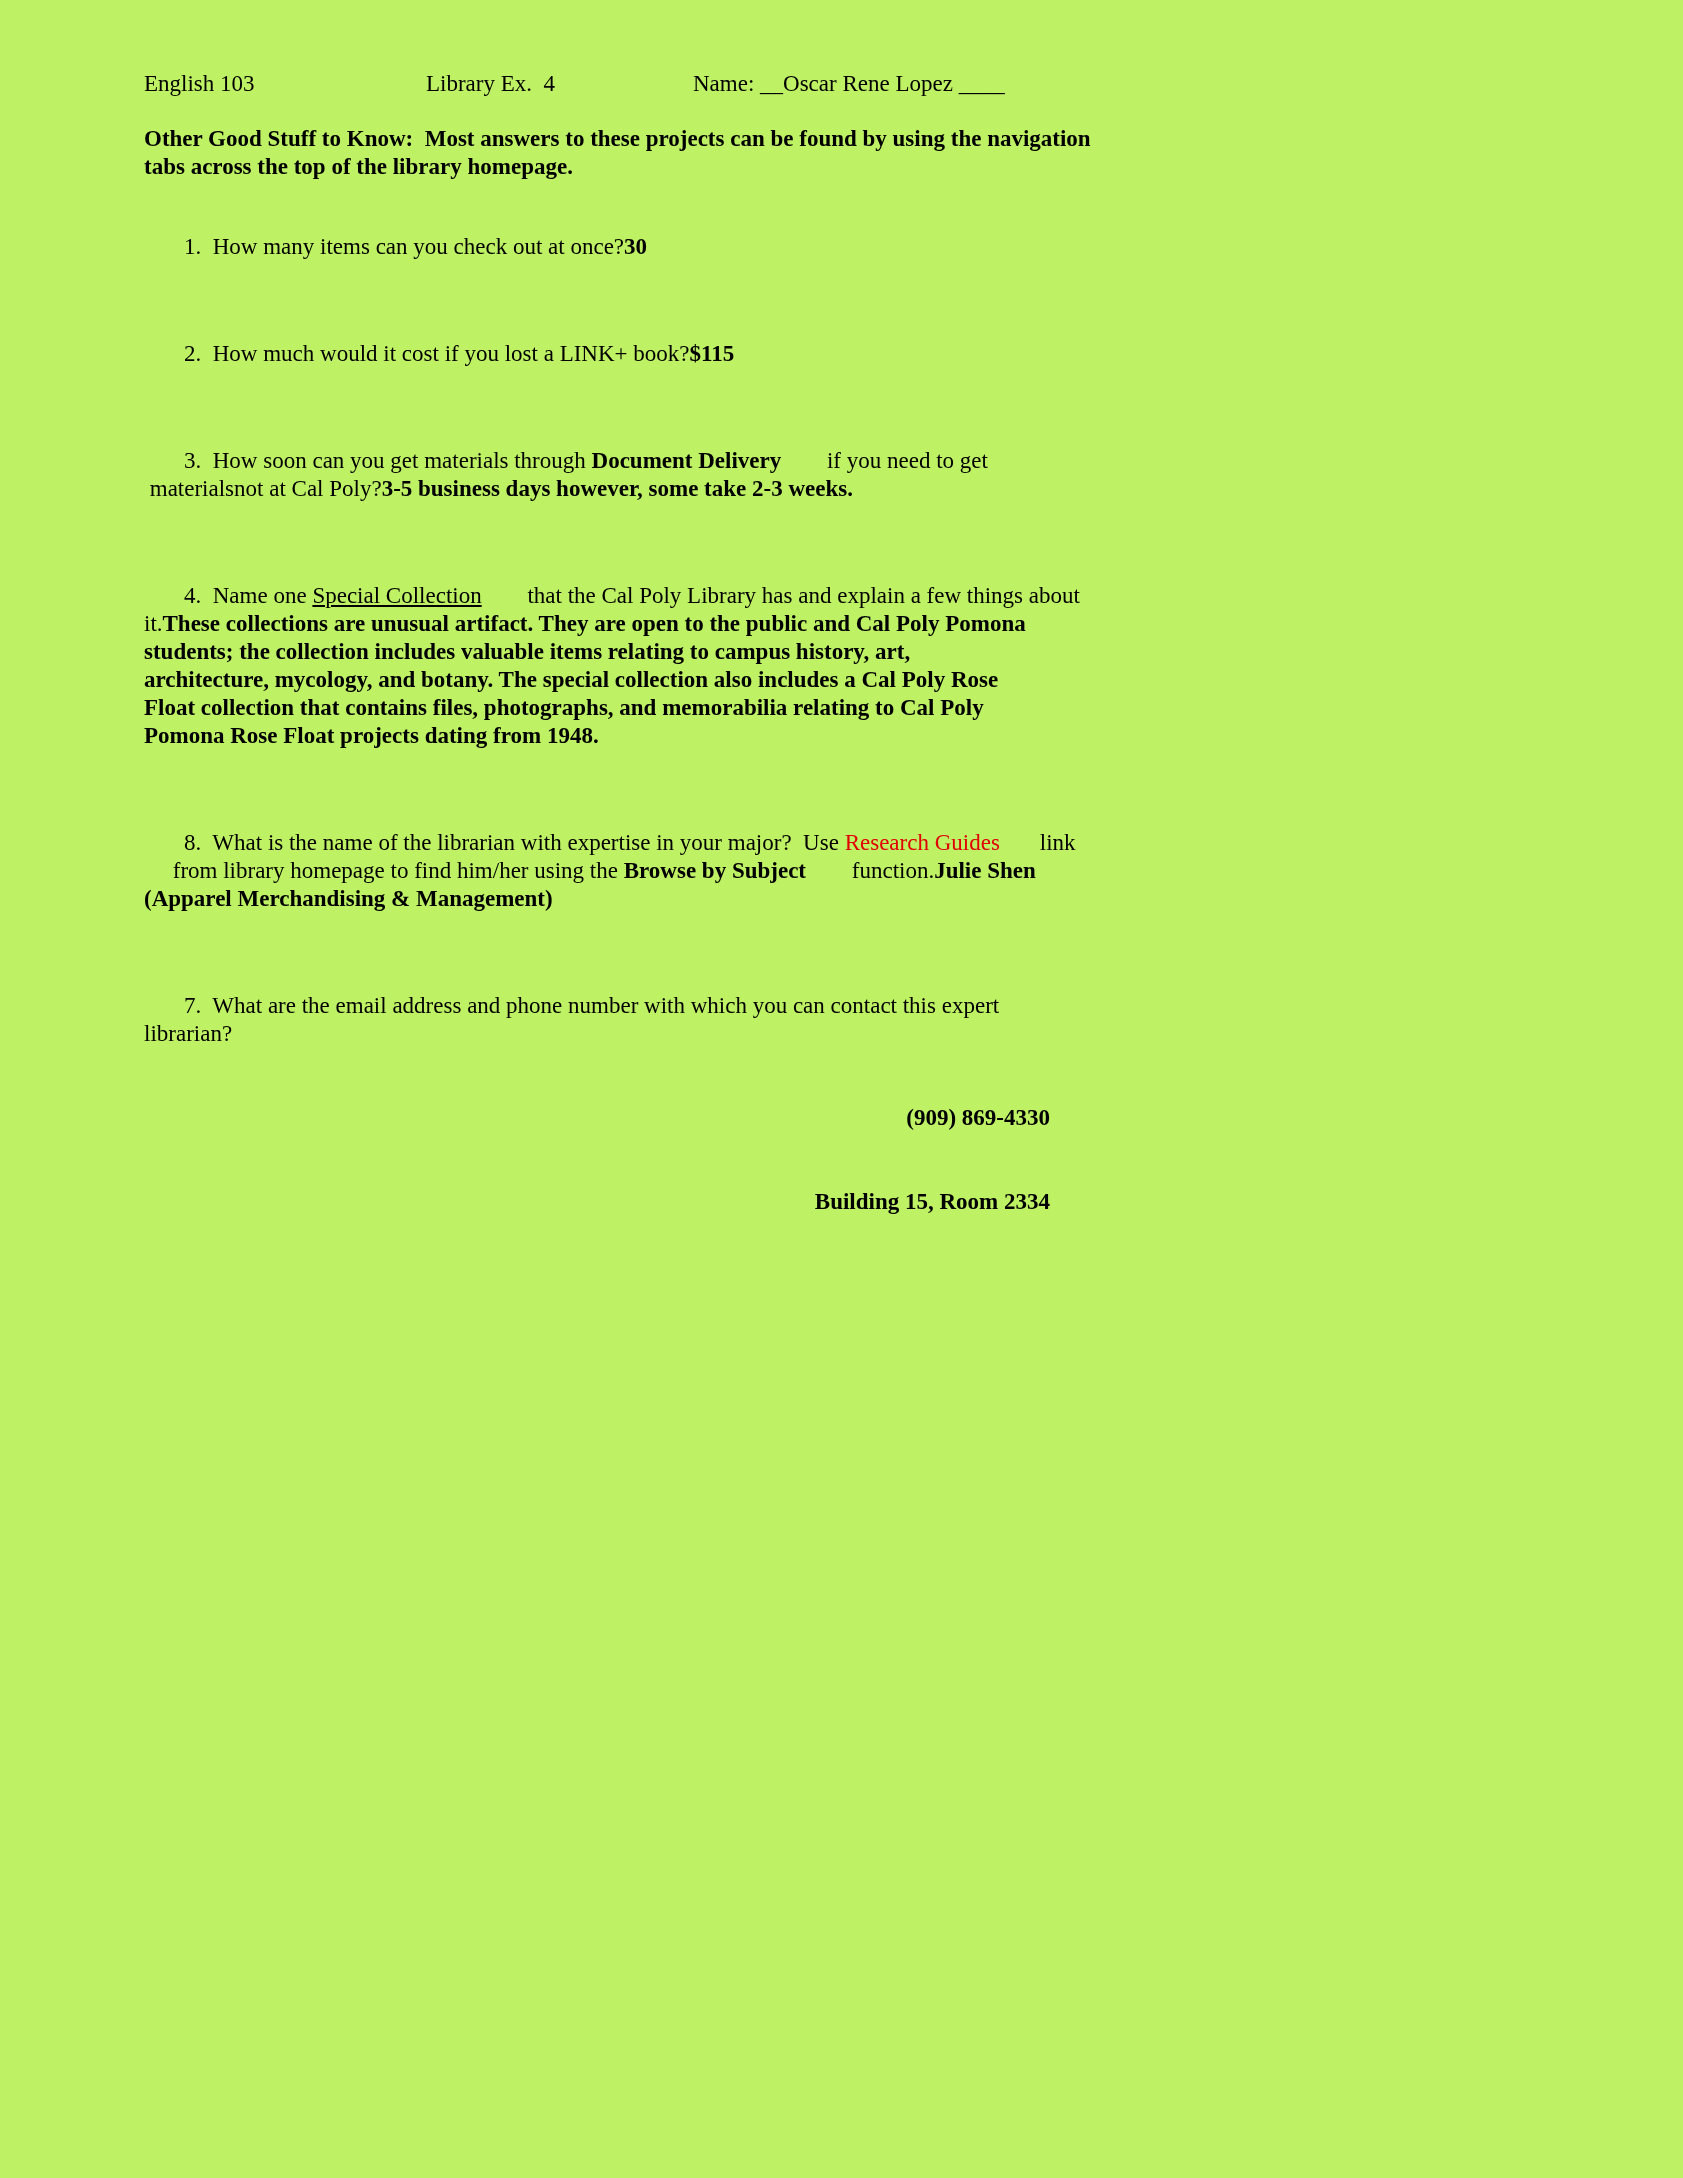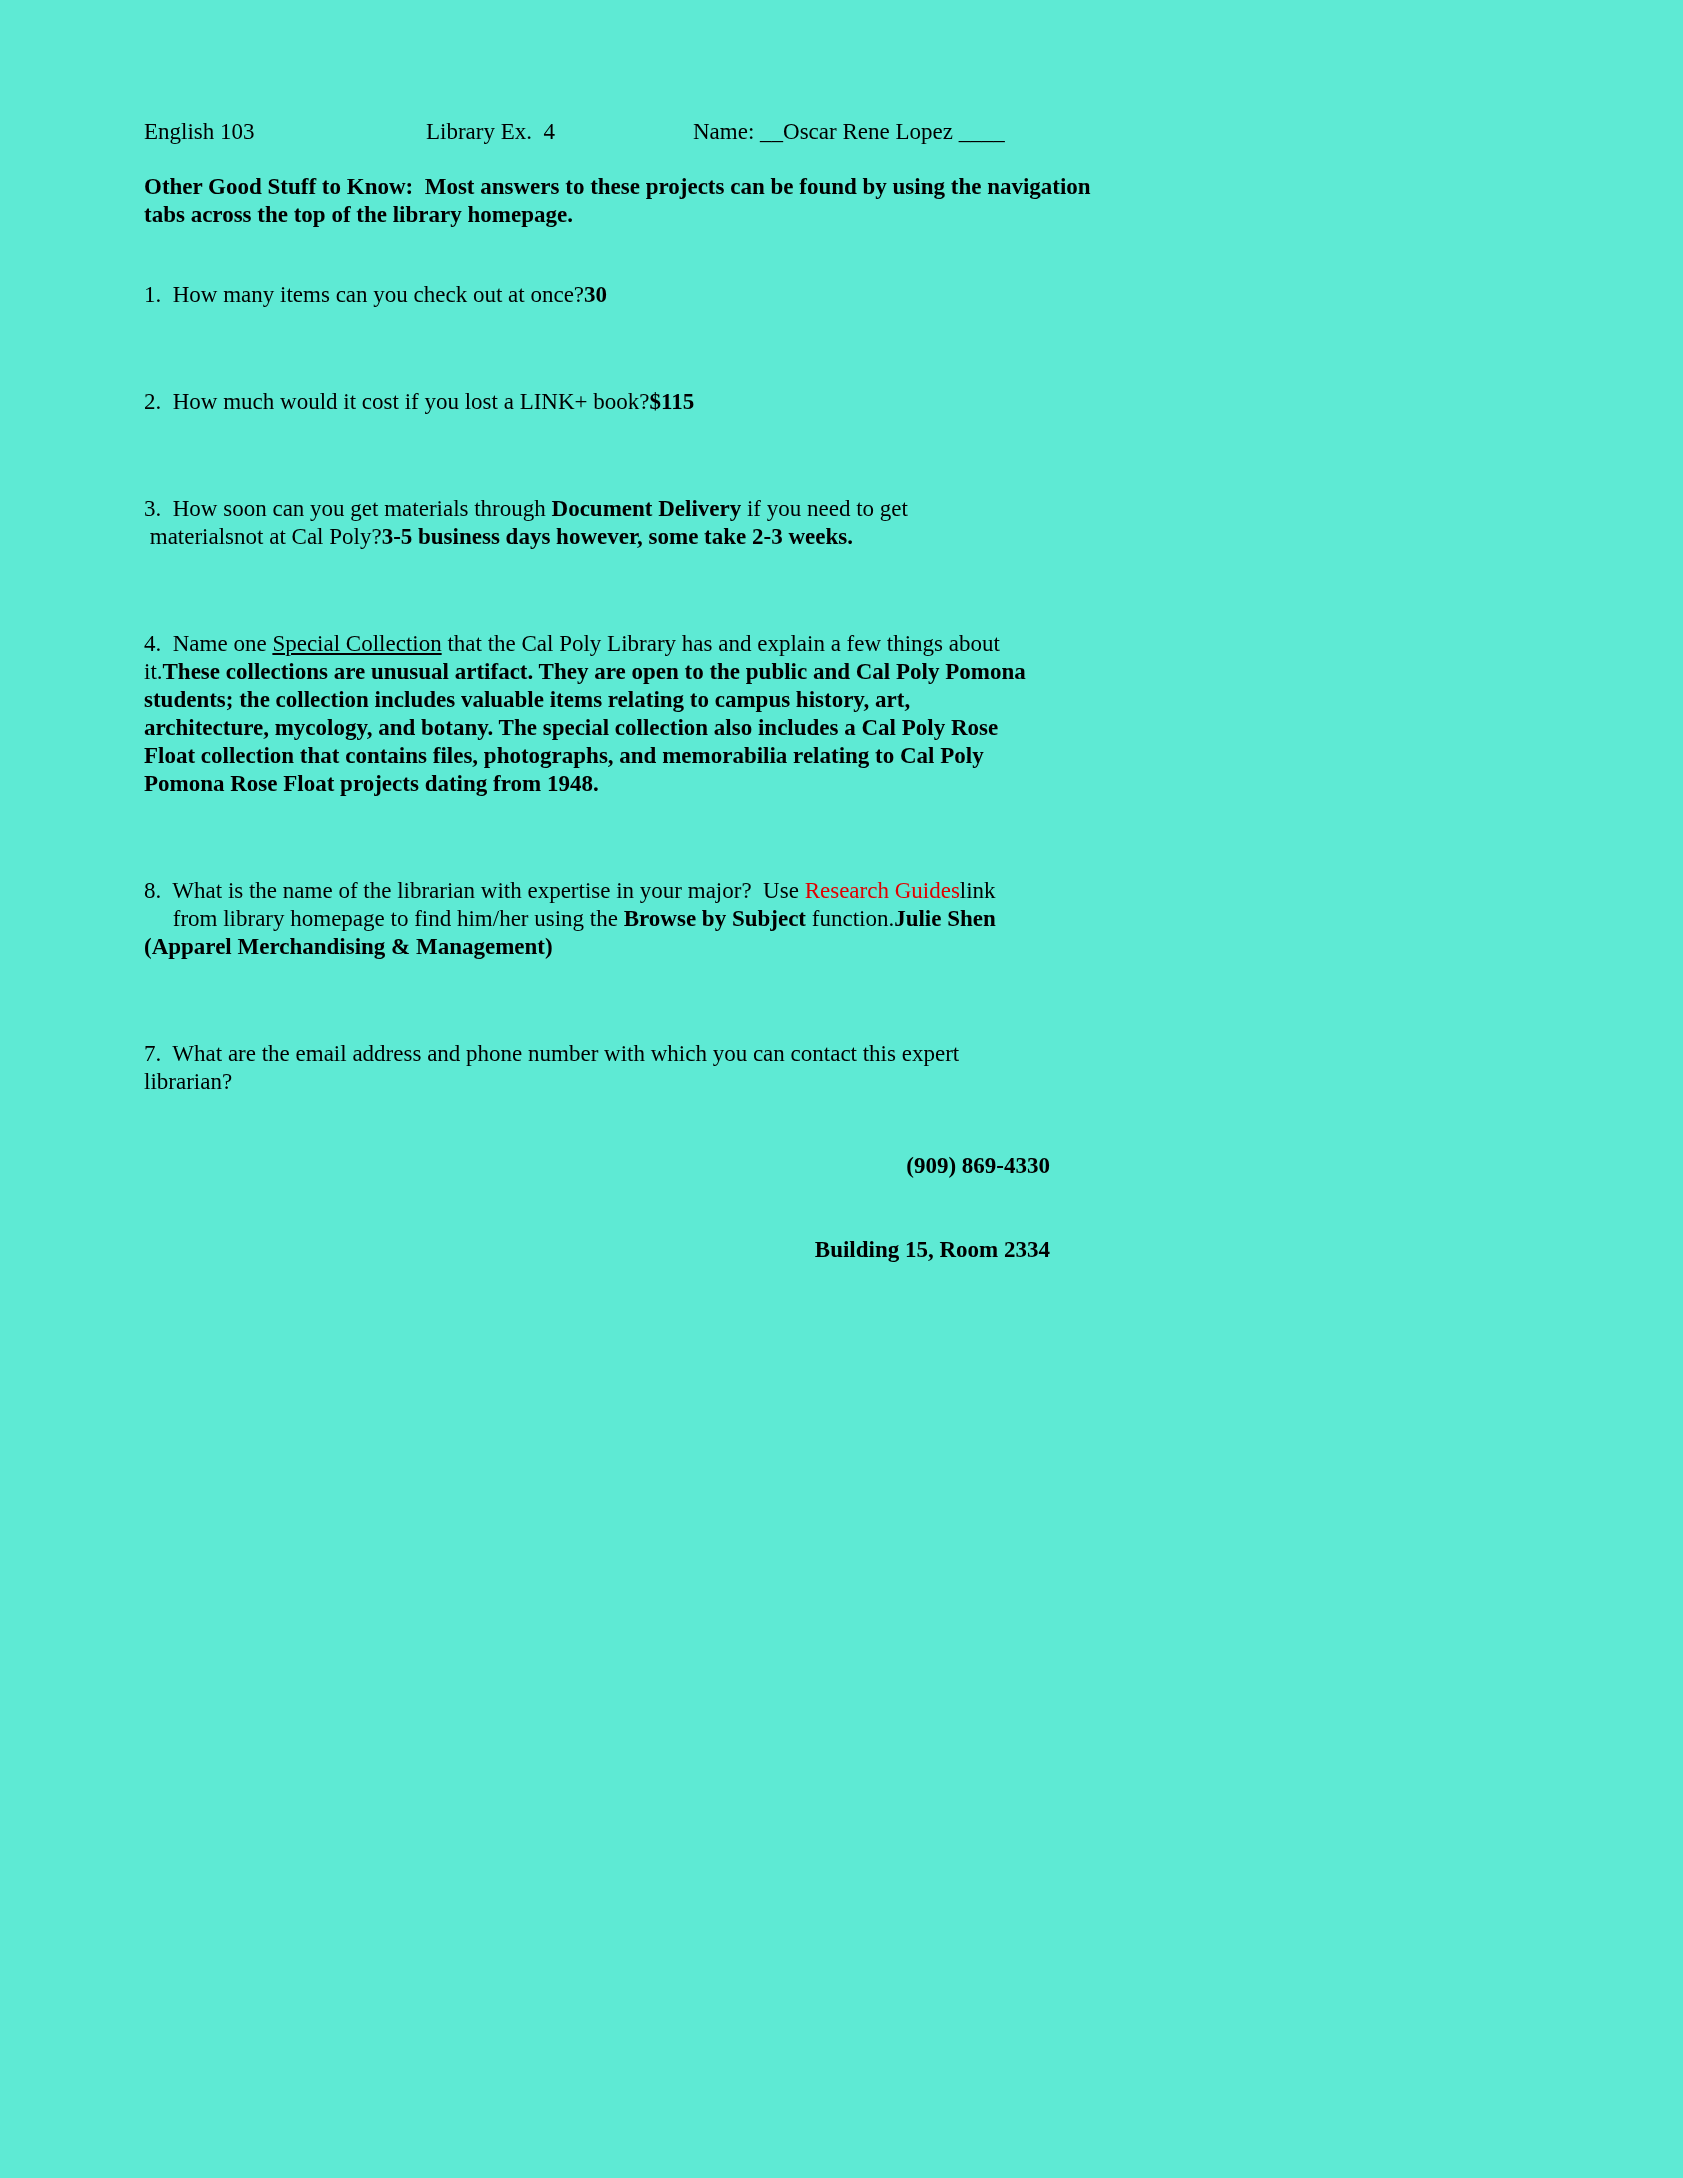--- a/index.html
+++ b/index.html
@@ -11,23 +11,23 @@
     width: 1683px;
     height: 2178px;
     font-family: "Liberation Serif", serif;
     color: #000000;
     overflow: hidden;
   }
   .page {
     position: relative;
     width: 1683px;
     height: 2178px;
-    background: #5eead4;
+    background: #bef264;
     box-sizing: border-box;
-    padding: 118px 0 0 144px;
+    padding: 70px 0 0 144px;
   }
   .content {
     width: 1188px;
     font-size: 23px;
     line-height: 28px;
   }
   .doc-header {
     position: relative;
     height: 28px;
   }
@@ -43,21 +43,21 @@
     margin: 0;
     white-space: pre-wrap;
   }
   .intro {
     font-weight: bold;
     margin-top: 27px !important;
     width: 950px;
   }
   .q { margin-top: 79px !important; }
   .q-first { margin-top: 52px !important; }
-  .seg-n { font-weight: normal; }
+  .seg-n { font-weight: normal; margin-left: 40px; }
   .seg-b { font-weight: bold; }
   .seg-u { text-decoration: underline; }
   .seg-red {
     color: var(--accent-red, #e00000);
     font-weight: normal;
   }
   .contact {
     width: 906px;
     text-align: right;
     margin-top: 0;

